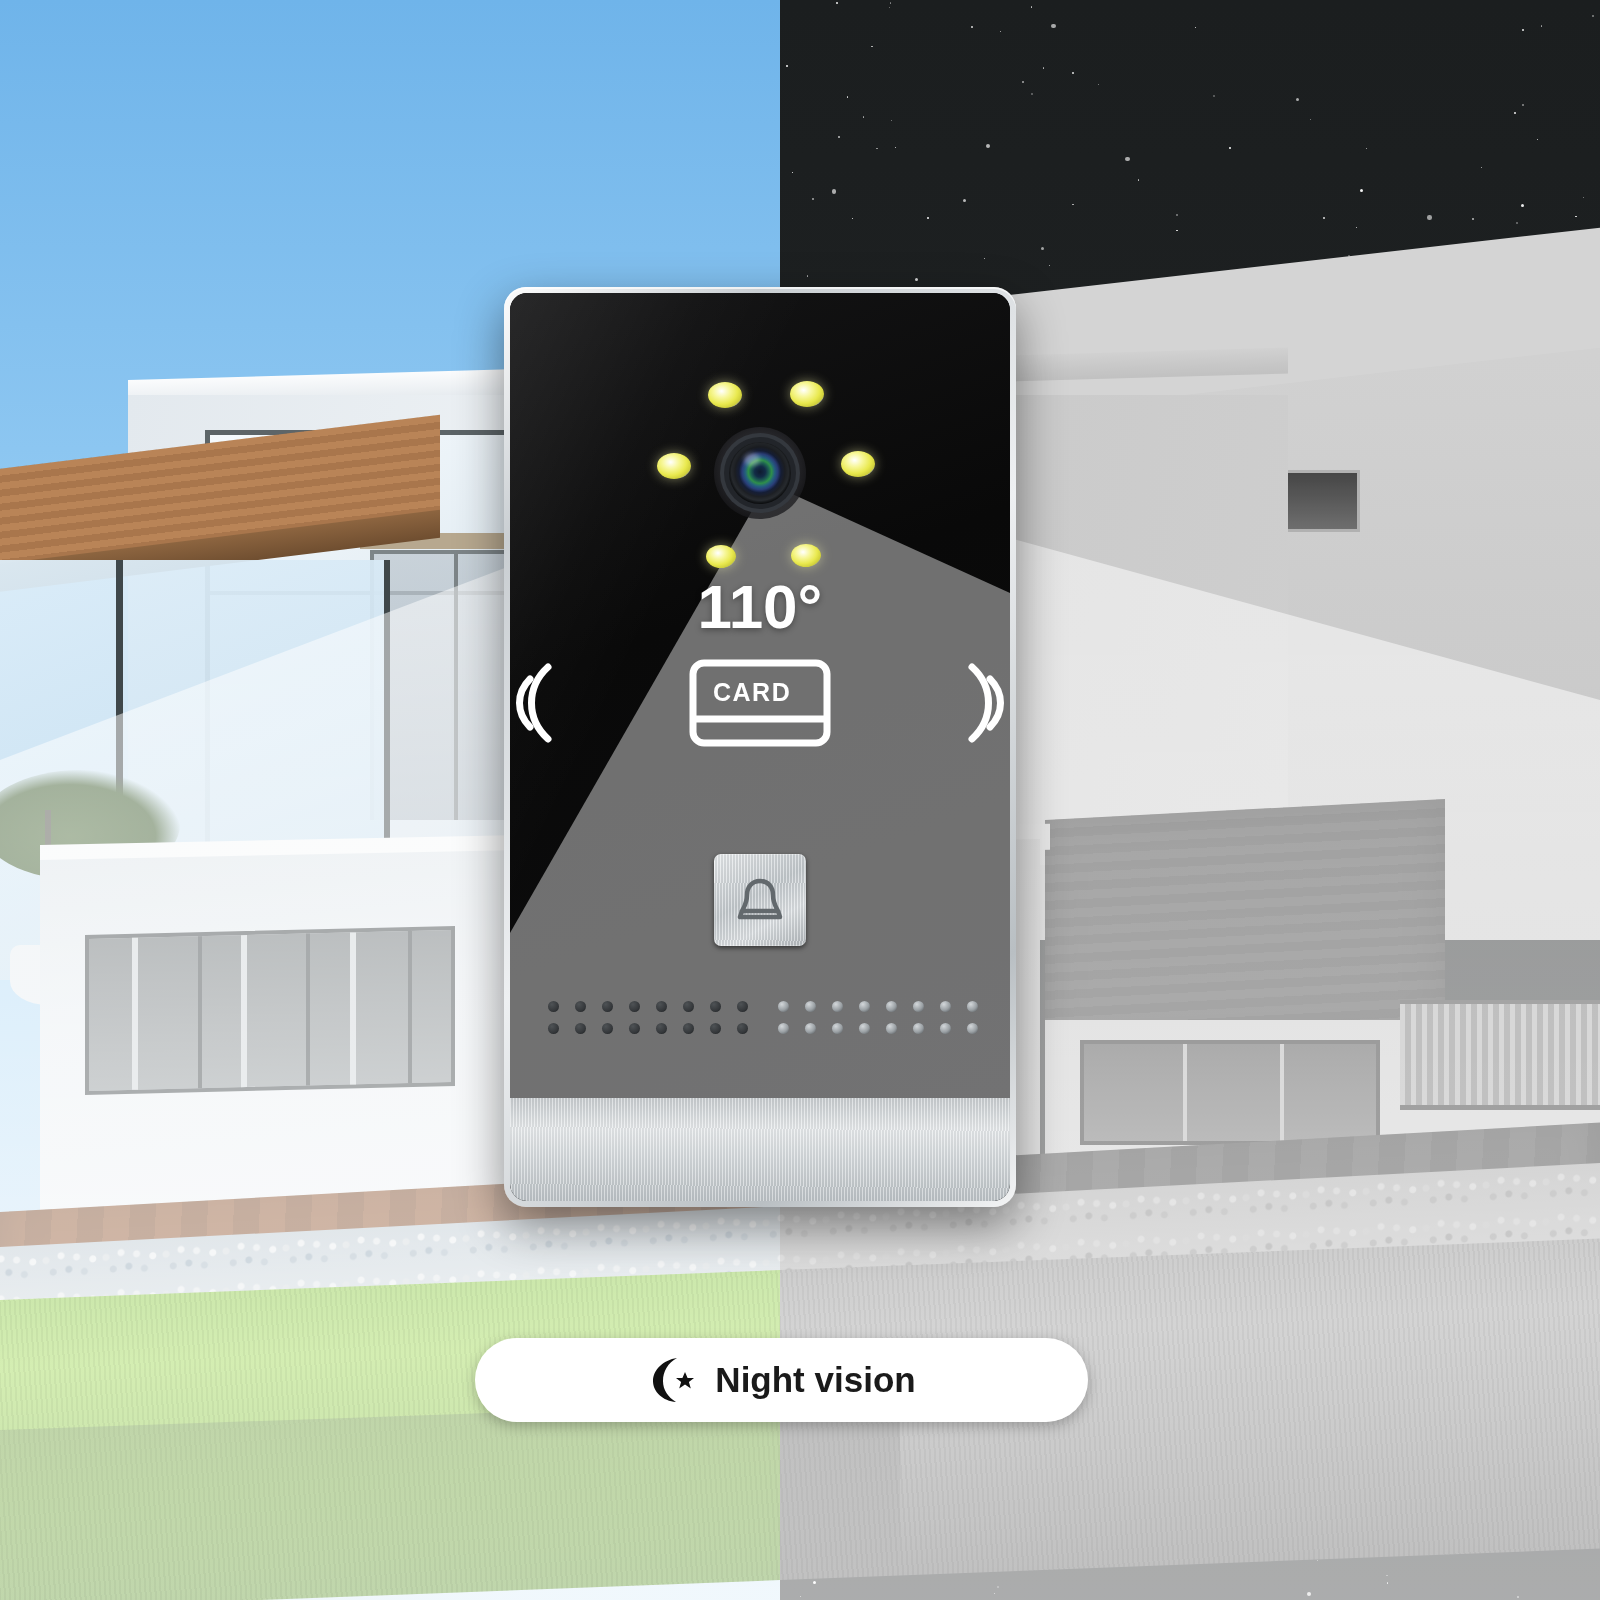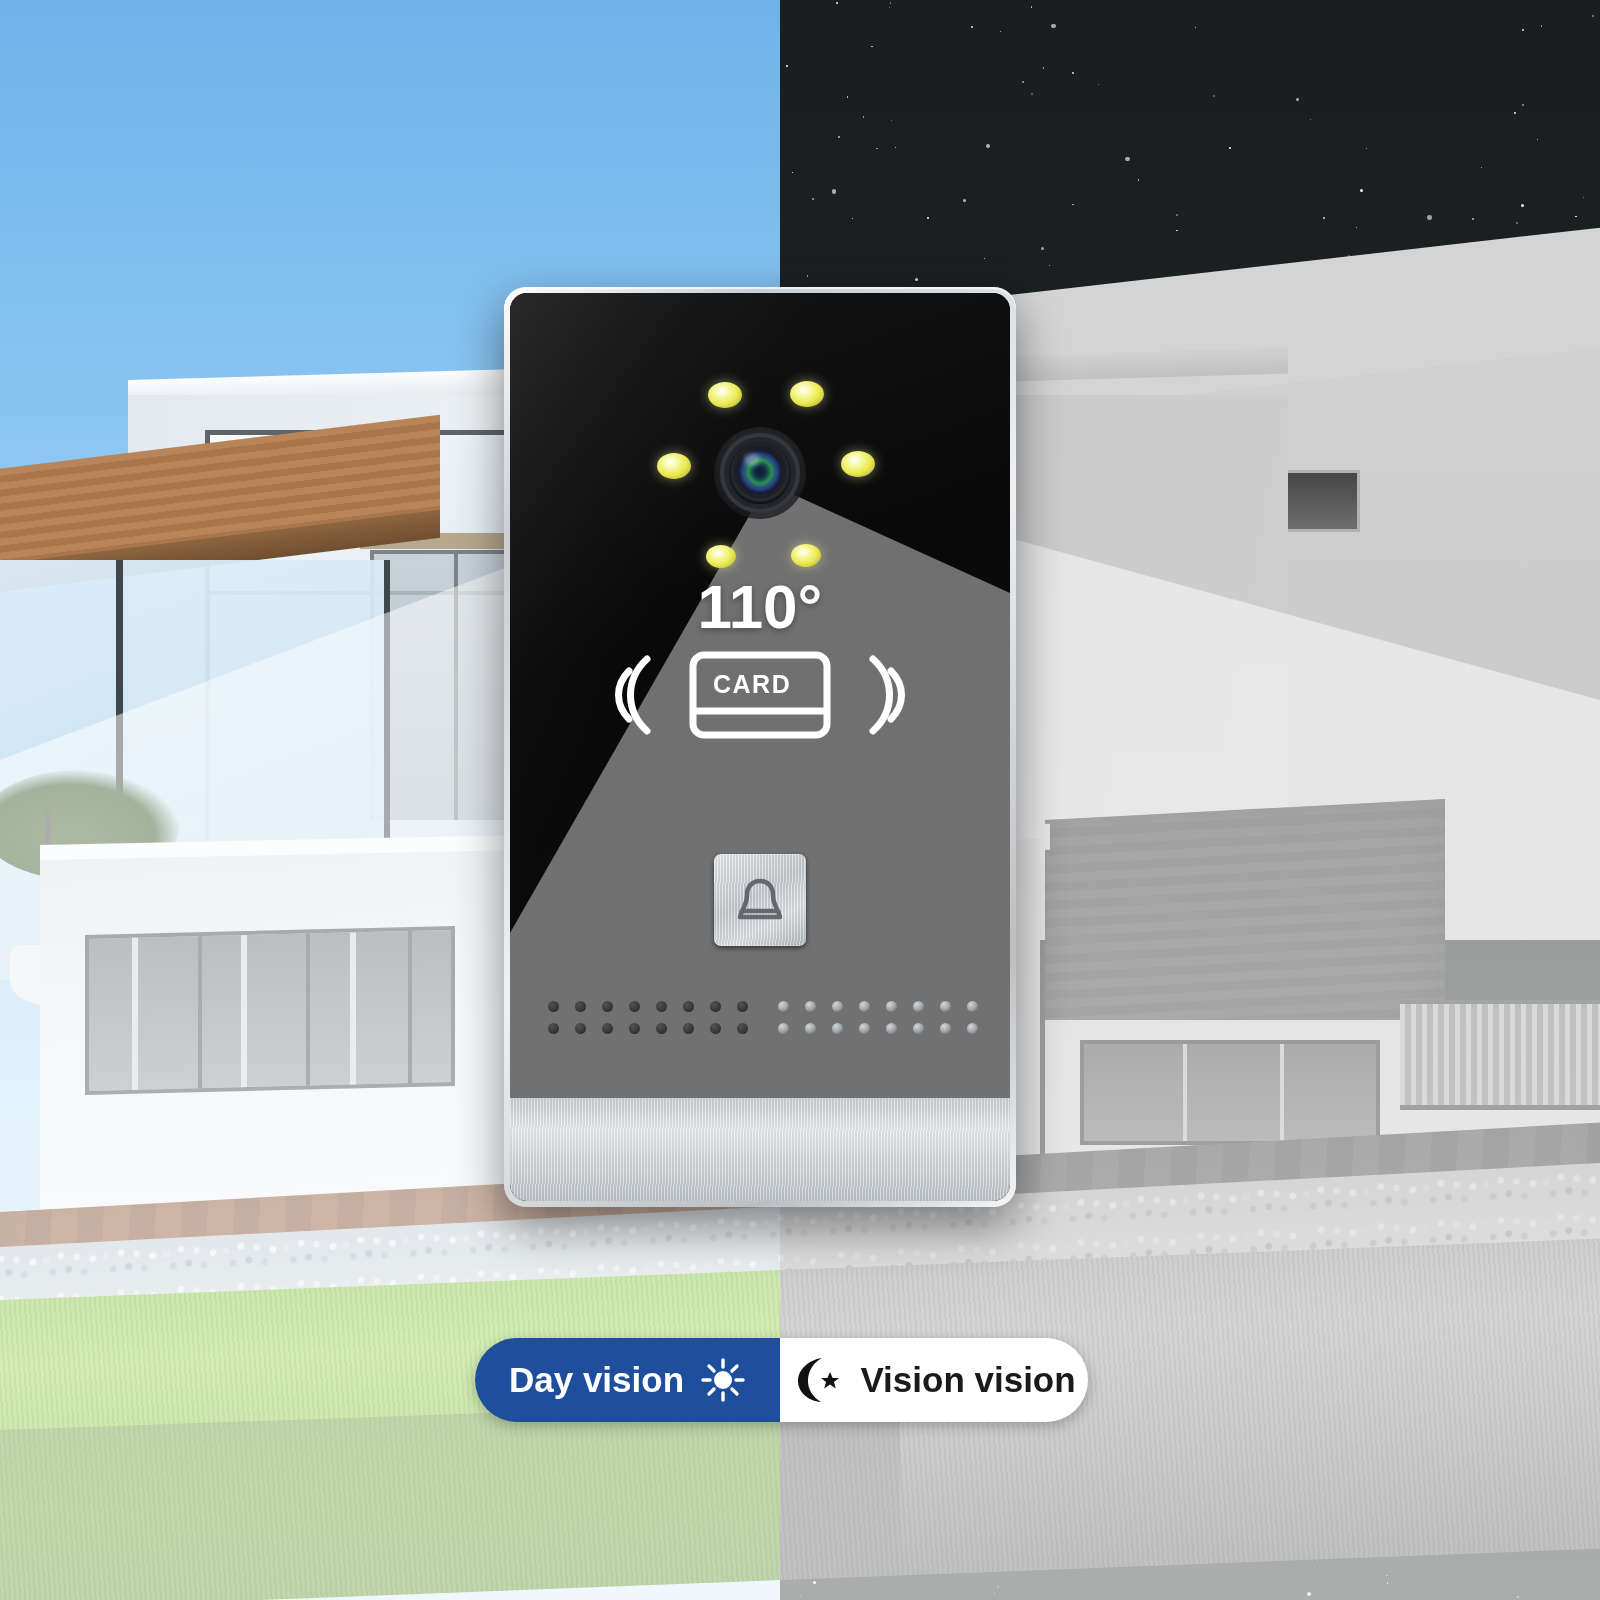--- a/index.html
+++ b/index.html
@@ -756,21 +756,21 @@
       <div class="led" style="left:147px; top:160px;"></div>
       <div class="led" style="left:331px; top:158px;"></div>
       <div class="led sm" style="left:196px; top:252px;"></div>
       <div class="led sm" style="left:281px; top:251px;"></div>
 
       <div class="lens-halo" style="left:204px; top:134px;"></div>
       <div class="lens" style="left:219px; top:149px;"></div>
 
       <div class="angle-text" style="top:278px;">110°</div>
 
-      <div class="rfid" style="top:352px;">
+      <div class="rfid" style="top:360px;justify-content:space-between;">
         <svg width="50" height="100" viewBox="0 0 50 100">
           <path d="M38 14 C16 34, 16 66, 38 86" fill="none" stroke="#fff" stroke-width="7" stroke-linecap="round"></path>
           <path d="M20 26 C6 40, 6 60, 20 74" fill="none" stroke="#fff" stroke-width="7" stroke-linecap="round"></path>
         </svg>
         <svg width="142" height="96" viewBox="0 0 142 96">
           <rect x="4" y="8" width="134" height="80" rx="11" ry="11" fill="none" stroke="#fff" stroke-width="7"></rect>
           <line x1="7" y1="64" x2="135" y2="64" stroke="#fff" stroke-width="7"></line>
           <text x="24" y="46" fill="#fff" font-family="Liberation Sans, sans-serif" font-size="25" font-weight="bold" letter-spacing="1.5">CARD</text>
         </svg>
         <svg width="50" height="100" viewBox="0 0 50 100">
@@ -821,38 +821,22 @@
           <span></span>
           <span></span>
           <span></span>
       </div>
 
       <div class="silver-bottom"></div>
     </div>
   </div>
 
   <div class="badge">
-    <div class="badge-day">
-      <span>Day vision</span>
-      <svg width="46" height="46" viewBox="0 0 46 46">
-        <circle cx="23" cy="23" r="9" fill="#fff"></circle>
-        <g stroke="#fff" stroke-width="3.4" stroke-linecap="round">
-          <line x1="23" y1="3" x2="23" y2="10"></line>
-          <line x1="23" y1="36" x2="23" y2="43"></line>
-          <line x1="3" y1="23" x2="10" y2="23"></line>
-          <line x1="36" y1="23" x2="43" y2="23"></line>
-          <line x1="9" y1="9" x2="14" y2="14"></line>
-          <line x1="32" y1="32" x2="37" y2="37"></line>
-          <line x1="37" y1="9" x2="32" y2="14"></line>
-          <line x1="14" y1="32" x2="9" y2="37"></line>
-        </g>
-      </svg>
-    </div>
     <div class="badge-night">
       <svg width="52" height="50" viewBox="0 0 52 50">
         <path d="M30 3 C16 5 6 15 6 26 C6 37 16 46 29 47 C21 42 16 35 16 26 C16 16 21 8 30 3 Z" fill="#111"></path>
         <polygon points="38,17 40.6,23 47,23 41.9,27 43.8,33.4 38,29.6 32.2,33.4 34.1,27 29,23 35.4,23" fill="#111"></polygon>
       </svg>
-      <span>Vision vision</span>
+      <span>Night vision</span>
     </div>
   </div>
 
 </div>
 
 </body></html>

